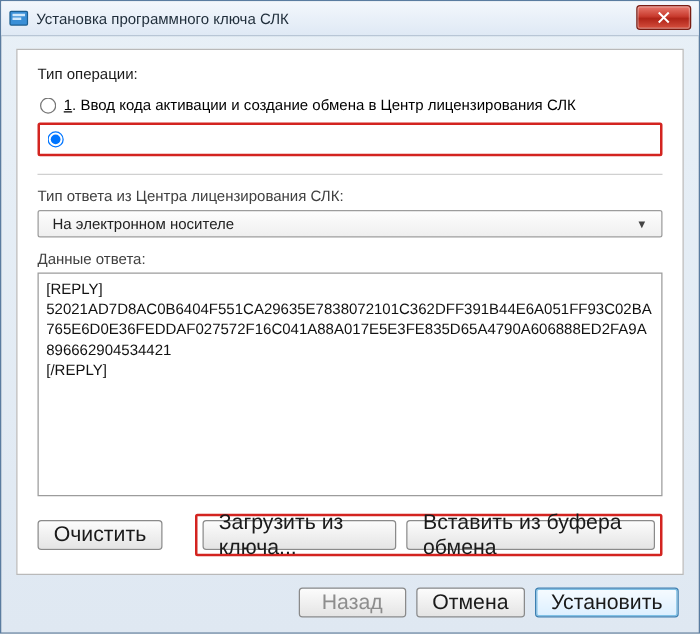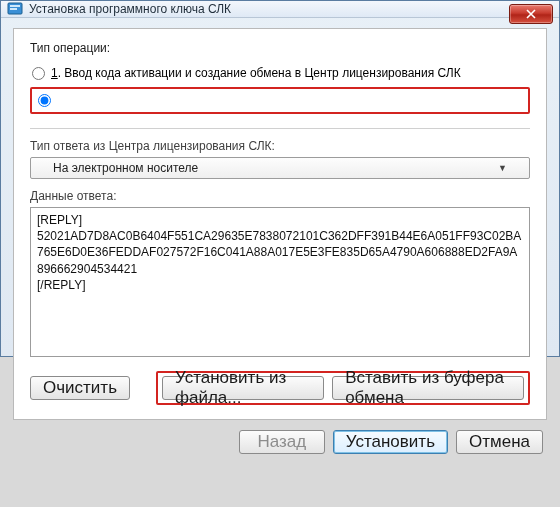--- a/index.html
+++ b/index.html
@@ -7,21 +7,21 @@
   body {
     font-family: "Segoe UI", Tahoma, sans-serif;
     font-size: 12px;
     background: #d9d9d9;
     width: 560px;
     height: 507px;
     overflow: hidden;
   }
   .window {
     width: 560px;
-    height: 357px;
+    height: 507px;
     background: linear-gradient(#e8f0f7,#dfe8f2);
     border: 1px solid #5a7ca0;
     position: relative;
     display: flex;
     flex-direction: column;
   }
   .titlebar {
     height: 28px;
     background: linear-gradient(#f3f7fc,#dfe9f5);
     border-bottom: 1px solid #b8c6d6;
@@ -94,21 +94,21 @@
   }
   .dropdown {
     width:100%;
     height:22px;
     border:1px solid #9c9c9c;
     background:linear-gradient(#fdfdfd,#efefef);
     border-radius:2px;
     display:flex;
     align-items:center;
     justify-content:space-between;
-    padding:0 22px;
+    padding:0 11px;
     font-size:12px;
     color:#222;
     margin-bottom:10px;
   }
   .dropdown .chev {
     font-size:9px; color:#444;
   }
   .textarea {
     width:100%;
     flex:1;
@@ -213,27 +213,27 @@
       </div>
 
       <div class="field-label">Данные ответа:</div>
       <textarea class="textarea" style="">[REPLY]
 52021AD7D8AC0B6404F551CA29635E7838072101C362DFF391B44E6A051FF93C02BA765E6D0E36FEDDAF027572F16C041A88A017E5E3FE835D65A4790A606888ED2FA9A896662904534421
 [/REPLY]</textarea>
 
       <div class="btn-row">
         <div class="btn">Очистить</div>
         <div class="hl-group">
-          <div class="btn">Установить из файла...</div>
+          <div class="btn">Загрузить из ключа...</div>
           <div class="btn">Вставить из буфера обмена</div>
         </div>
       </div>
 
     </div>
 
     <div class="footer">
       <div class="btn disabled">Назад</div>
+      <div class="btn">Отмена</div>
       <div class="btn default">Установить</div>
-      <div class="btn">Отмена</div>
     </div>
   </div>
 
 </div>
 
 </body></html>

